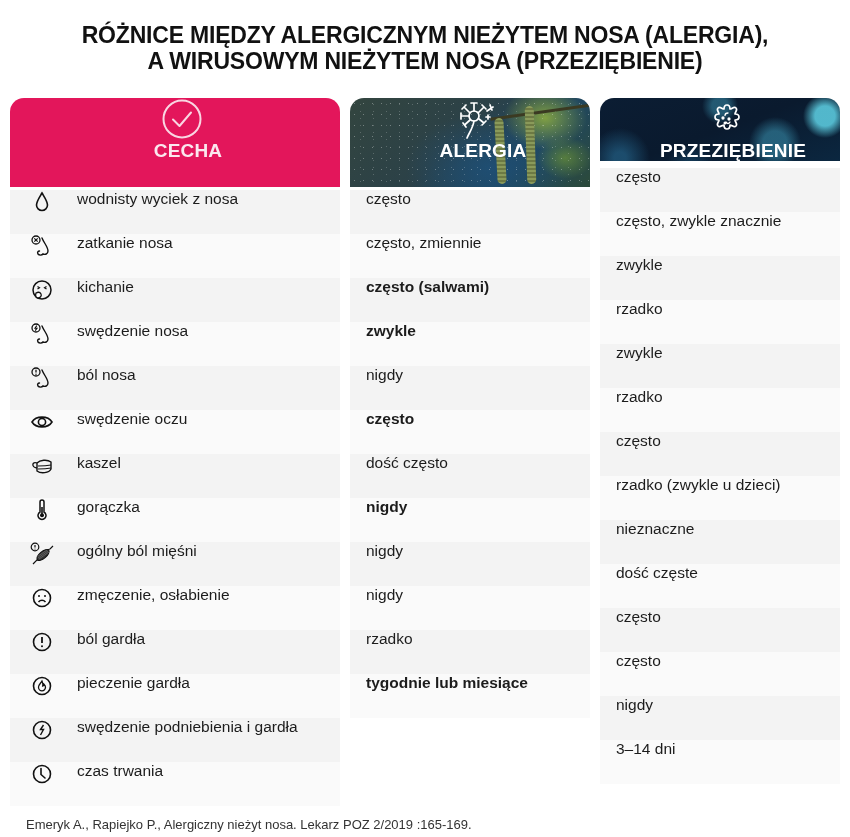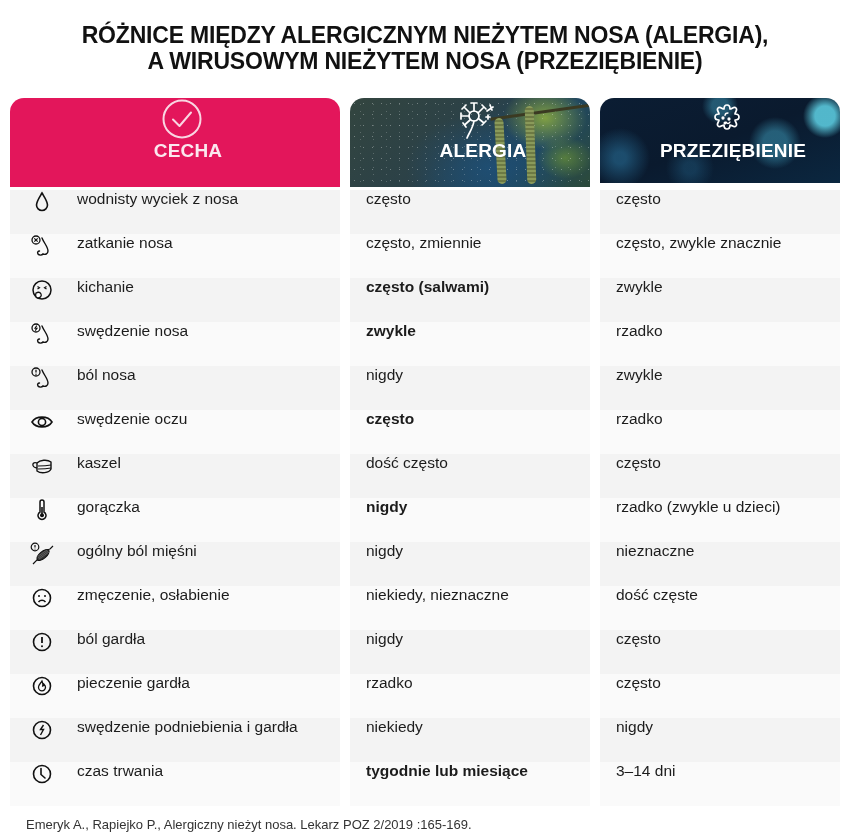--- a/index.html
+++ b/index.html
@@ -40,21 +40,21 @@
     background-position: 0 0, 4px 3px;
     opacity: 0.6;
   }
   .catkin { position: absolute; width: 9px; border-radius: 5px;
     background: repeating-linear-gradient(180deg, #8a9a5a 0 2px, #6d7a44 2px 4px); }
   .catkin.c1 { left: 146px; top: 20px; height: 66px; transform: rotate(-3deg); }
   .catkin.c2 { left: 176px; top: 8px; height: 78px; transform: rotate(-2deg); }
   .branch { position: absolute; left: 140px; top: 12px; width: 110px; height: 3px; background: #3b3a22; transform: rotate(-8deg); }
 
   .head-przez {
-    height: 85px;
+    height: 63px;
     background:
       radial-gradient(circle at 225px 18px, rgba(90,200,220,0.9) 0 10px, rgba(90,200,220,0) 22px),
       radial-gradient(circle at 175px 45px, rgba(60,150,180,0.55) 0 12px, rgba(60,150,180,0) 26px),
       radial-gradient(circle at 120px 8px, rgba(60,150,180,0.5) 0 8px, rgba(60,150,180,0) 18px),
       radial-gradient(circle at 20px 60px, rgba(40,110,150,0.6) 0 6px, rgba(40,110,150,0) 30px),
       radial-gradient(circle at 90px 70px, rgba(40,110,150,0.35) 0 6px, rgba(40,110,150,0) 24px),
       linear-gradient(160deg, #0b1d33 0%, #0a1a2e 50%, #0b2740 100%);
     padding-left: 14px;
   }
 
@@ -289,30 +289,24 @@
     <li class="row">
         <span>dość często</span>
       </li>
     <li class="row">
         <span class="bold">nigdy</span>
       </li>
     <li class="row">
         <span>nigdy</span>
       </li>
     <li class="row">
-        <span>niekiedy, nieznaczne</span>
-      </li>
-    <li class="row">
         <span>nigdy</span>
       </li>
     <li class="row">
         <span>rzadko</span>
-      </li>
-    <li class="row">
-        <span>niekiedy</span>
       </li>
     <li class="row">
         <span class="bold">tygodnie lub miesiące</span>
       </li>
   </ul>
 </section>
 
 <section class="col col-3">
   <div class="head head-przez">
     <span class="head-icon">

